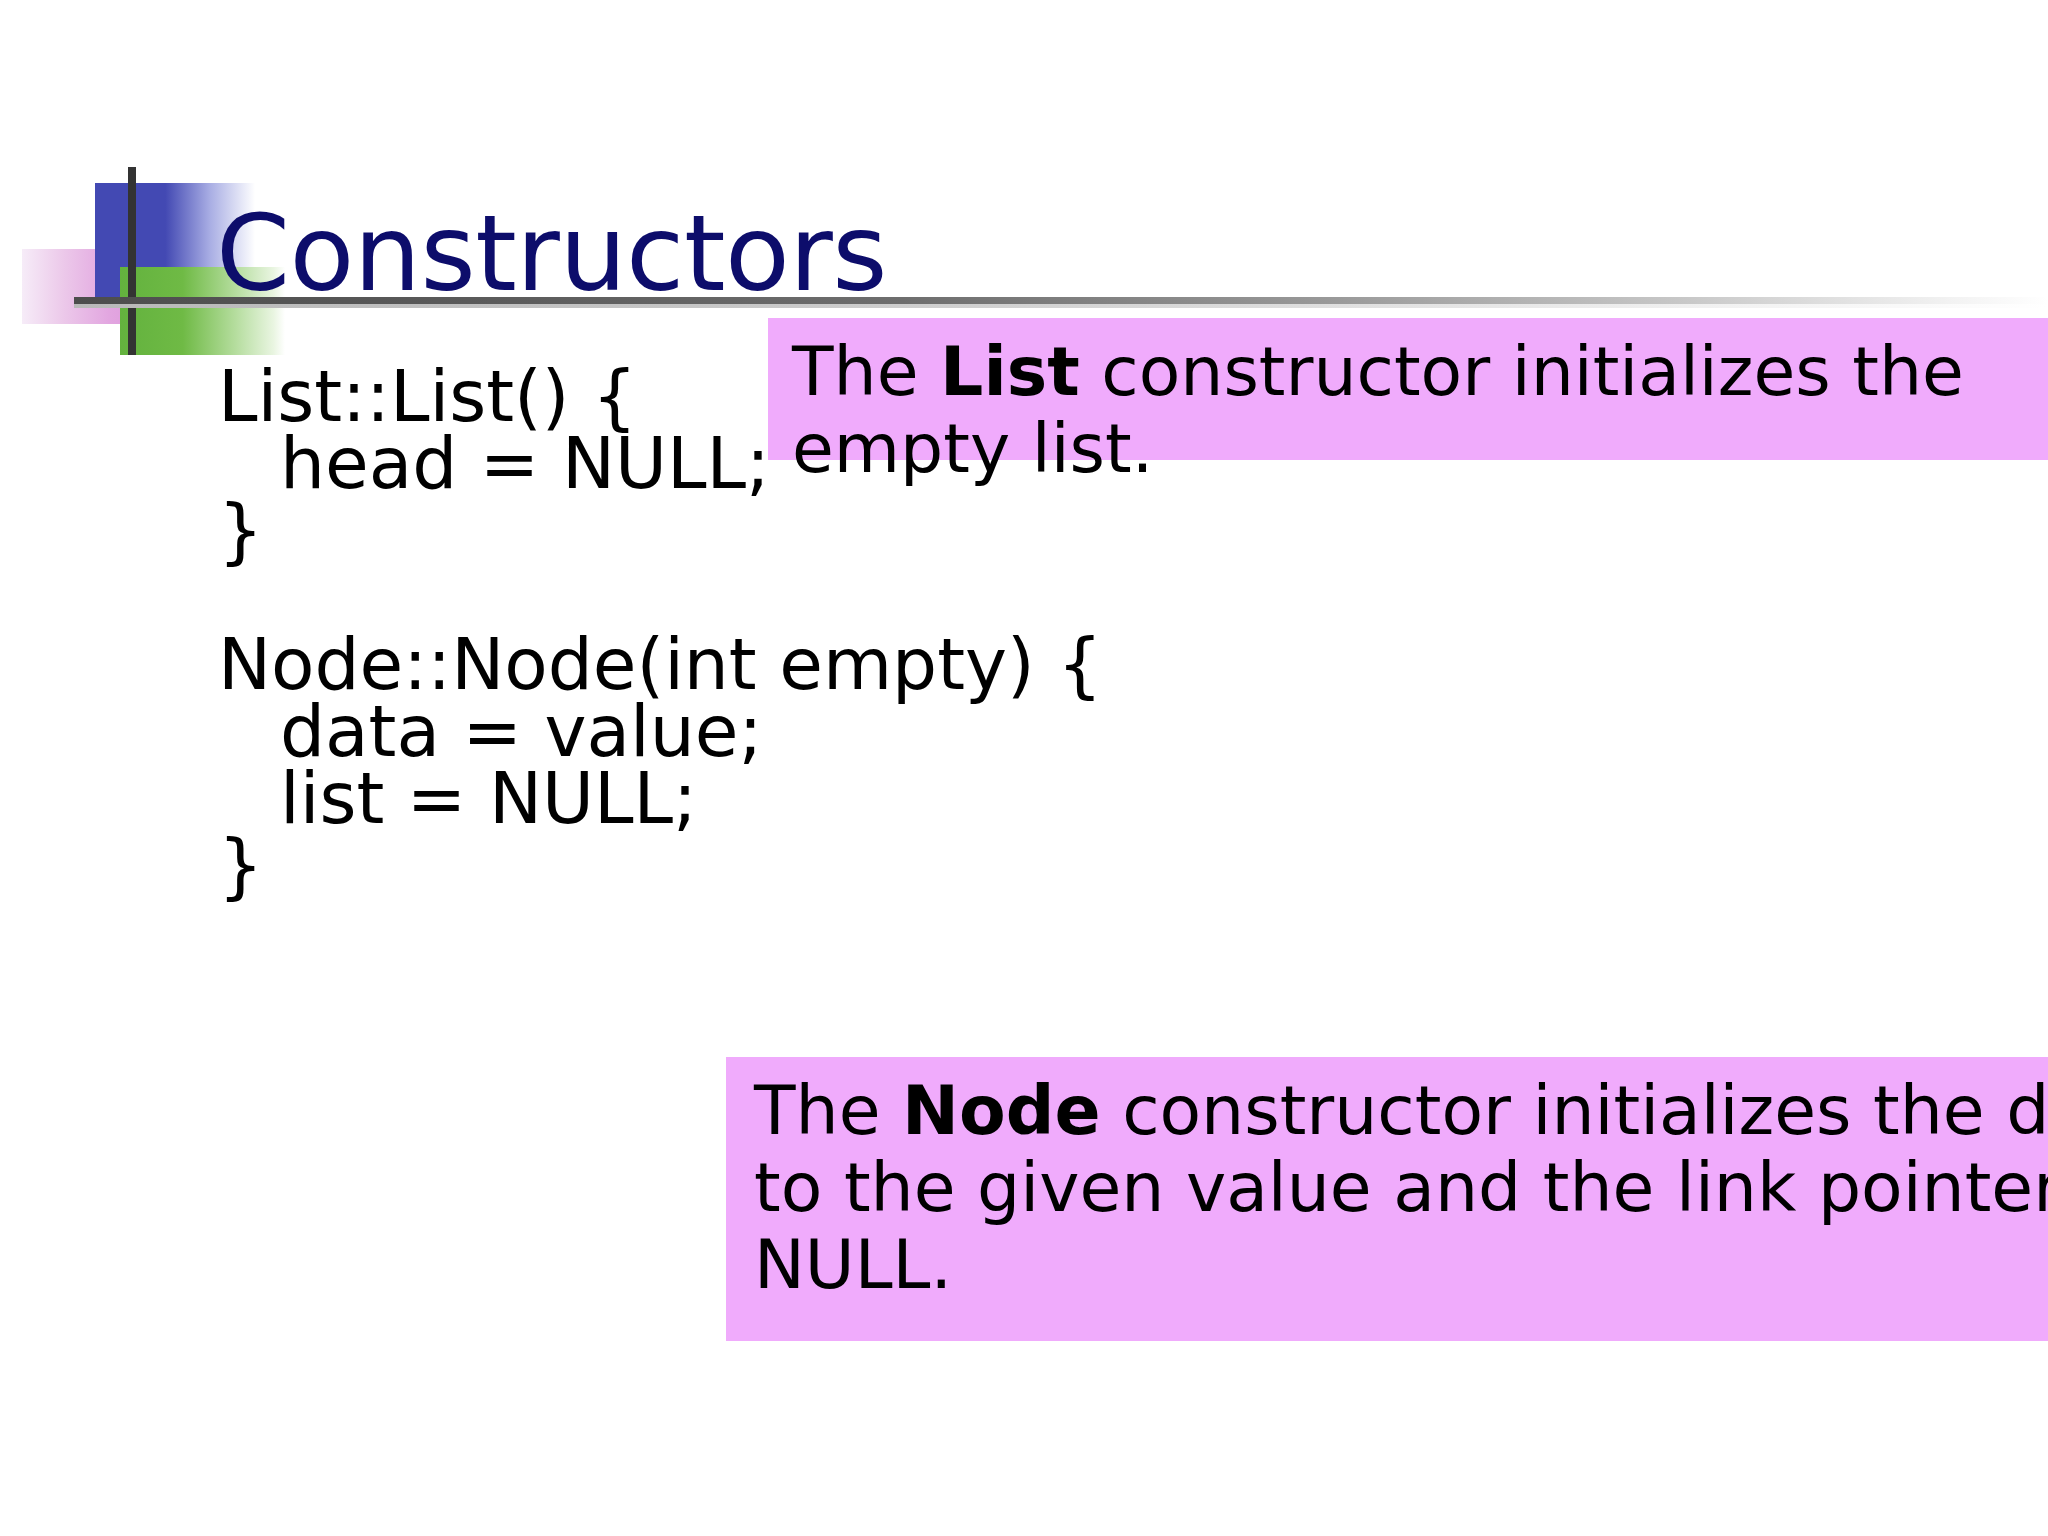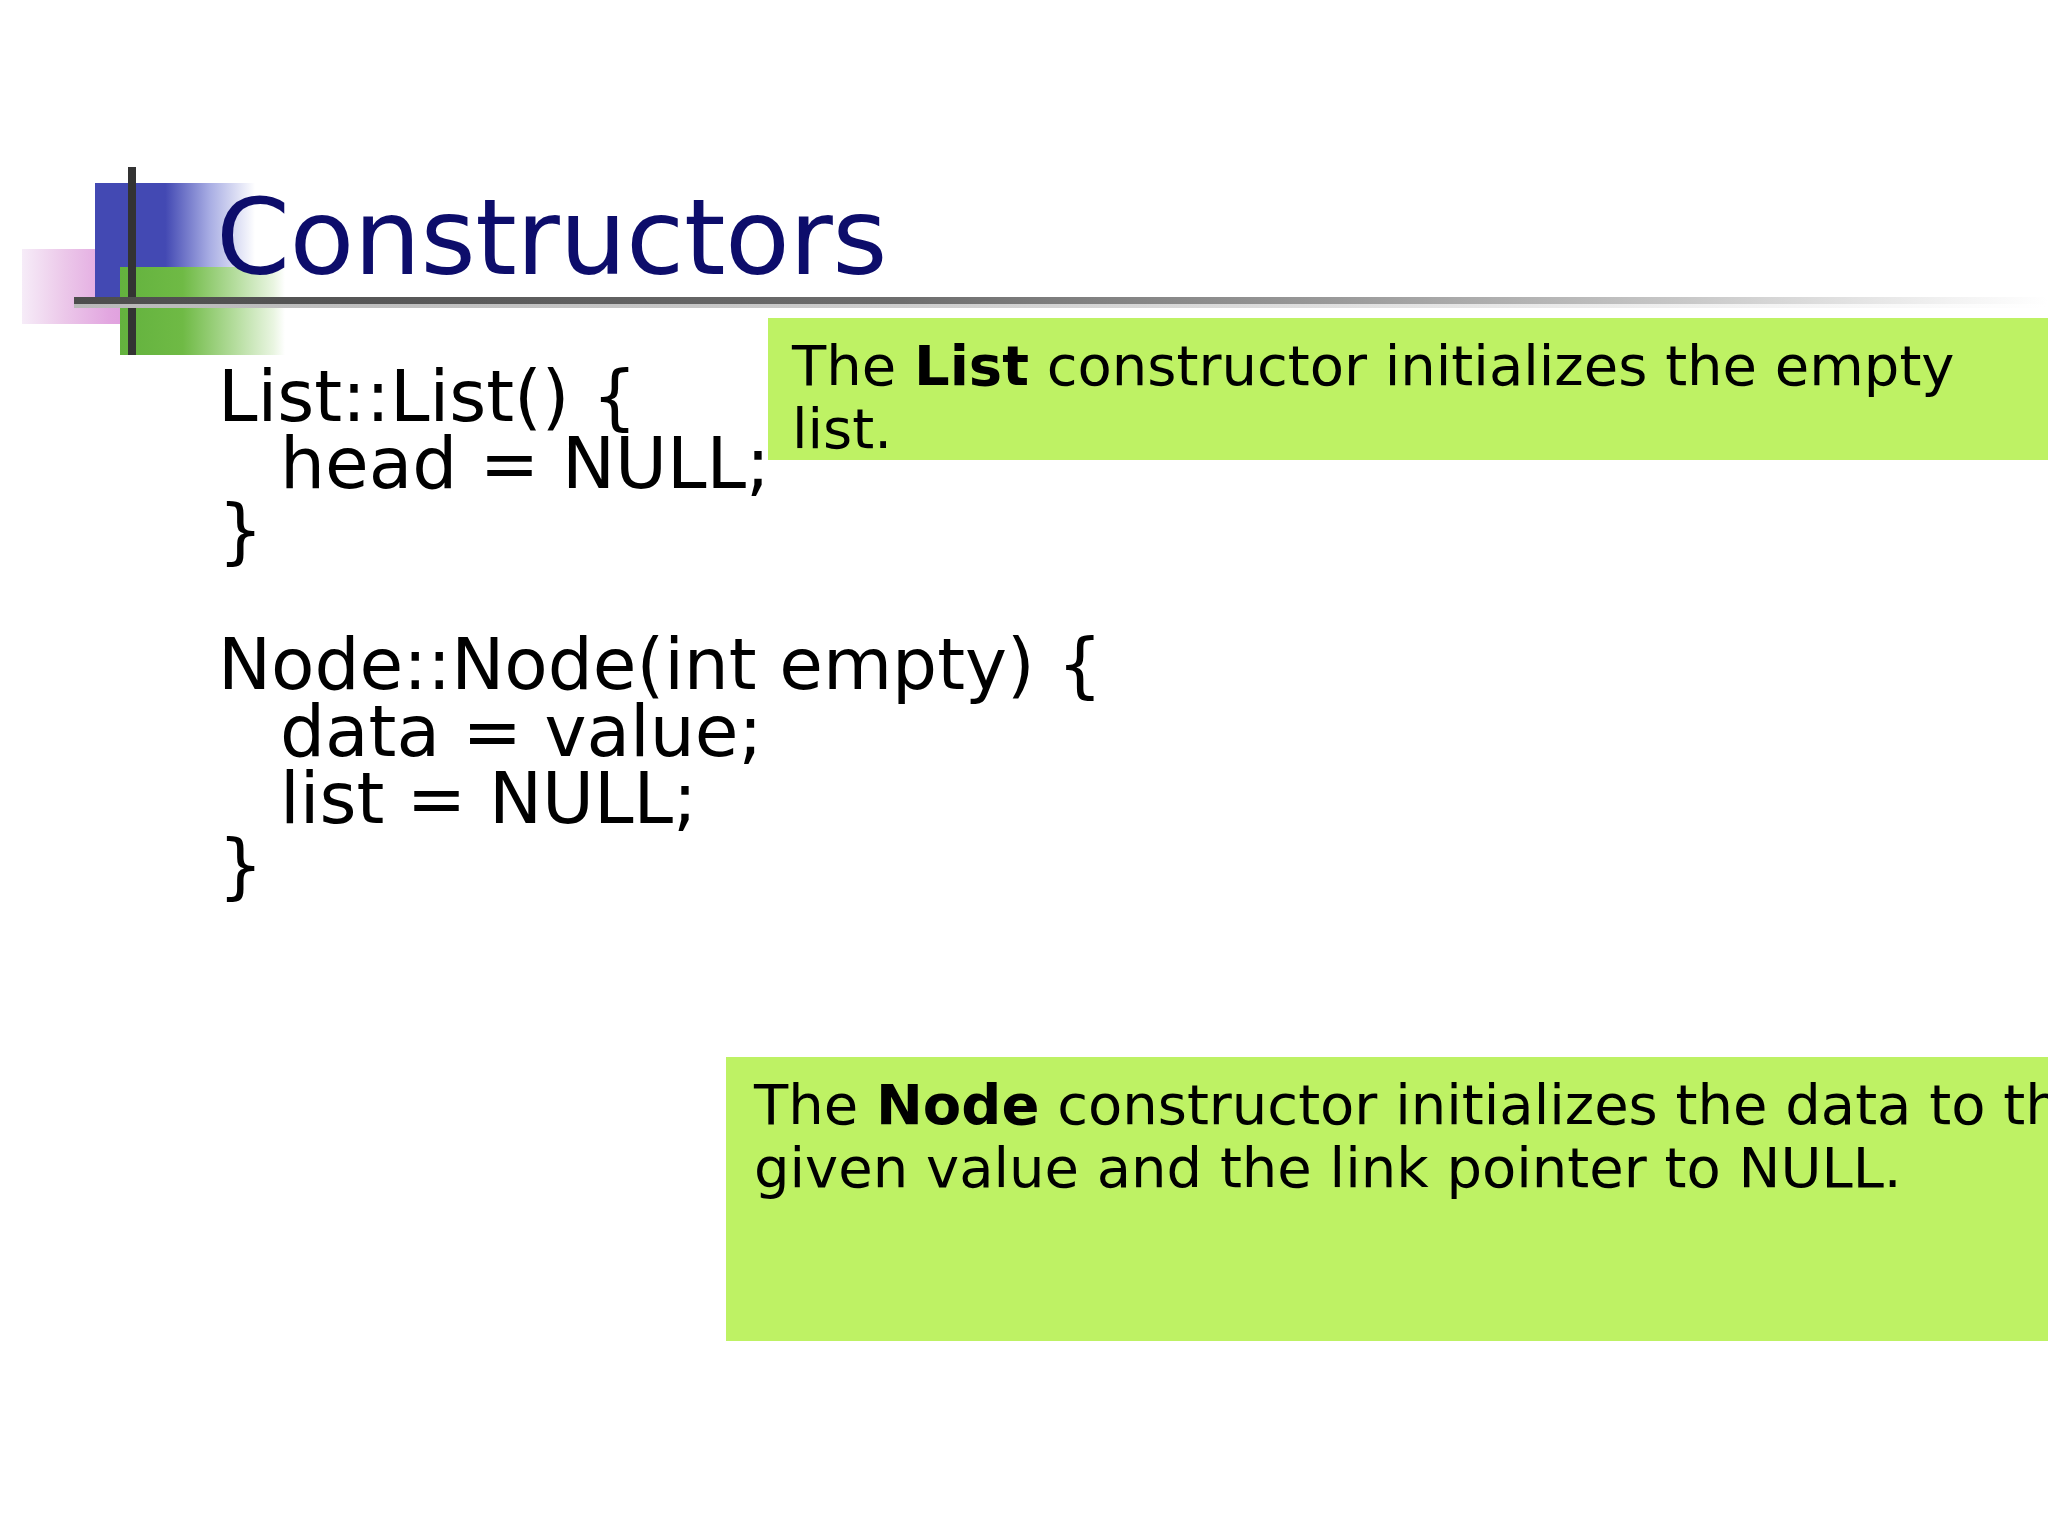--- a/index.html
+++ b/index.html
@@ -62,21 +62,21 @@
     top: 17px;
     width: 8px;
     height: 188px;
     background: #333333;
   }
 
   
   .title {
     position: absolute;
     left: 216px;
-    top: 182px;
+    top: 198px;
     font-size: 106px;
     line-height: 1.05;
     letter-spacing: -0.5px;
     color: #0d0d6b;
     font-weight: 400;
     white-space: nowrap;
   }
 
   
   .rule-horz {
@@ -112,23 +112,23 @@
   .code-line {
     white-space: pre;
     height: 67px;
   }
   .code-line.blank { height: 67px; }
   .indent-1 { padding-left: 62px; }
 
   
   .callout {
     position: absolute;
-    background: #bef264;
+    background: #f0abfc;
     color: #000000;
-    font-size: 56px;
+    font-size: 68px;
     line-height: 1.13;
     padding: 16px 24px 18px 24px;
     box-sizing: border-box;
   }
   .callout b { font-weight: 700; }
   #callout-list {
     left: 768px;
     top: 318px;
     width: 1280px;
     height: 142px;

